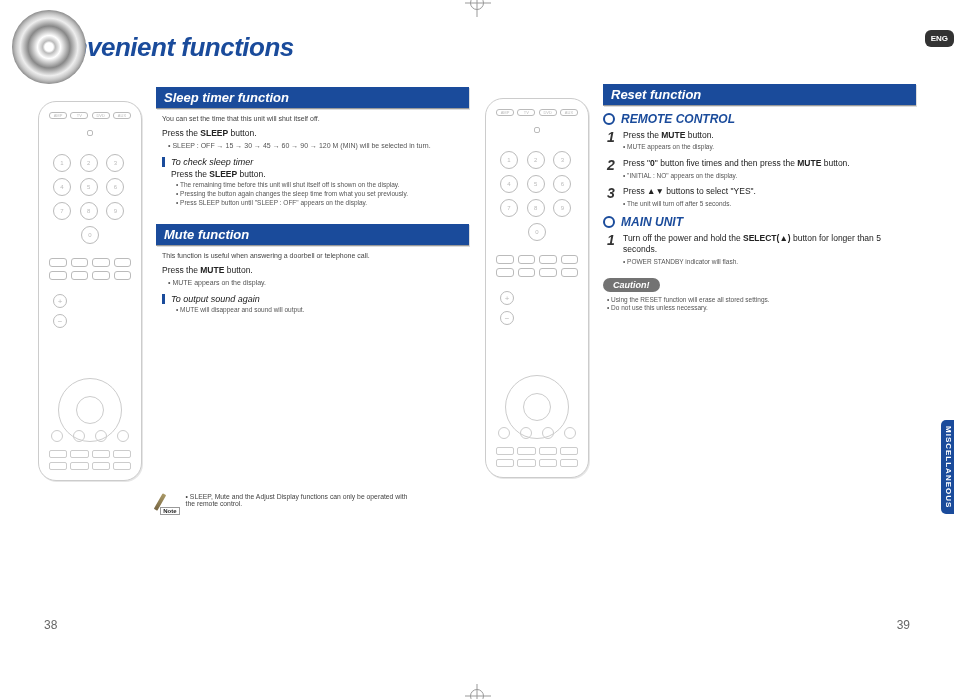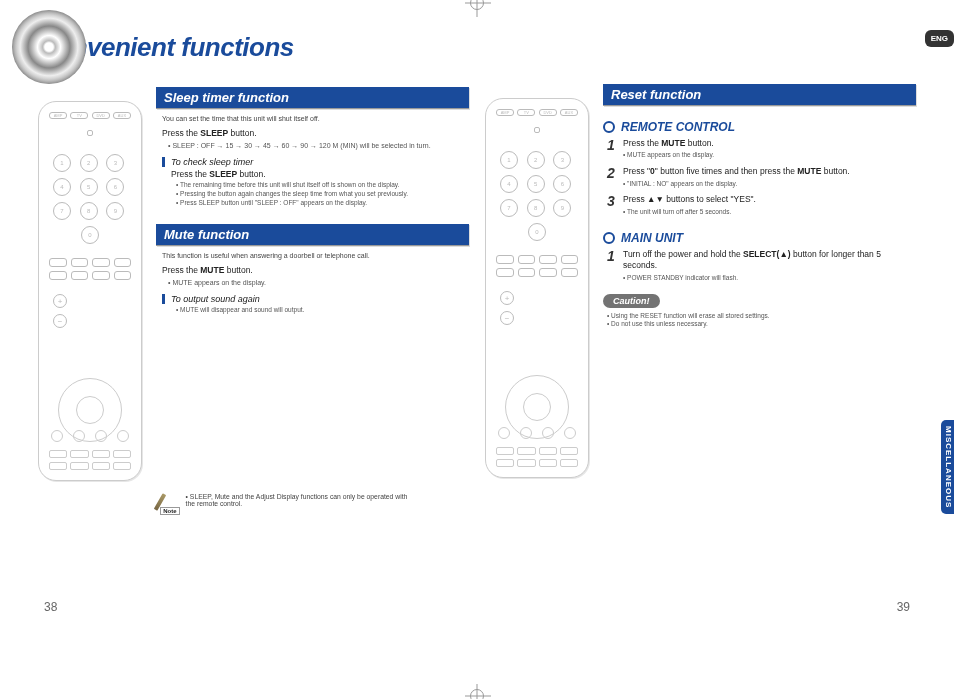--- a/index.html
+++ b/index.html
@@ -18,21 +18,21 @@
   .reg::after{content:"";position:absolute;top:50%;left:-6px;height:1px;width:26px;background:#999;transform:translateY(-50%);}
   .reg.top{left:50%;top:-4px;transform:translateX(-50%);}
   .reg.bot{left:50%;bottom:-4px;transform:translateX(-50%);}
   
   h1.title{color:var(--blue);font-size:26px;font-weight:bold;margin:4px 0 24px 0;font-style:italic;letter-spacing:-0.5px;}
   .spkr{position:absolute;left:-18px;top:-18px;width:74px;height:74px;border-radius:50%;
     background:radial-gradient(circle at 50% 50%, #fff 8%, #bbb 12%, #fff 22%, #888 40%, #eee 55%, #aaa 70%, #fff 85%);
     box-shadow:inset 0 0 4px rgba(0,0,0,.3);}
   .langtab{position:absolute;right:0;top:30px;background:#333;color:#fff;border-radius:6px;font-size:8px;font-weight:bold;padding:4px 6px;}
   .sidetab{position:absolute;right:-2px;top:420px;background:var(--blue);color:#fff;font-size:8px;font-weight:bold;padding:6px 3px;border-radius:5px 0 0 5px;writing-mode:vertical-rl;letter-spacing:1px;}
-  .pagenum{position:absolute;bottom:24px;font-size:12px;color:#666;}
+  .pagenum{position:absolute;bottom:6px;font-size:12px;color:#666;}
   .pnl{left:14px;}
   .pnr{right:14px;}
   .cols{display:flex;gap:14px;align-items:flex-start;}
   
   .remote{width:104px;height:380px;background:#fff;border:1.5px solid #ccc;border-radius:18px;position:relative;flex:0 0 auto;margin-top:14px;
     box-shadow:1px 1px 0 #e6e6e6;}
   .remote .row{position:absolute;left:10px;right:10px;display:flex;justify-content:space-between;}
   .brow{top:10px;}
   .brow div{width:18px;height:7px;border:0.6px solid #bbb;border-radius:3px;font-size:4px;color:#bbb;text-align:center;line-height:6px;}
   .led{top:28px;left:50%;transform:translateX(-50%);position:absolute;width:6px;height:6px;border:0.6px solid #bbb;border-radius:2px;}
@@ -53,21 +53,21 @@
   
   .sec{margin-bottom:18px;}
   .sechead{background:var(--blue);color:#fff;font-style:italic;font-weight:bold;font-size:13px;padding:3px 8px;border-bottom:1px solid #999;box-shadow:1px 1px 0 #ddd;margin-bottom:6px;}
   .intro{font-size:7px;margin:2px 0 6px 6px;color:#444;}
   .step{font-size:8.5px;margin:2px 0 4px 6px;}
   .note{font-size:7px;color:#555;margin:0 0 6px 12px;}
   .sub{border-left:3px solid var(--blue);padding-left:6px;margin:8px 0 2px 6px;font-style:italic;font-size:9px;}
   .subnorm{font-size:8.5px;margin:0 0 2px 15px;}
   .bullet{font-size:6.5px;color:#555;margin:0 0 2px 20px;}
   .bullet::before{content:"• ";}
-  .circ-head{display:flex;align-items:center;gap:6px;margin:14px 0 4px 0;}
+  .circ-head{display:flex;align-items:center;gap:6px;margin:6px 0 4px 0;}
   .circ{width:12px;height:12px;border:2.5px solid var(--blue);border-radius:50%;}
   .head2{color:var(--blue);font-weight:bold;font-style:italic;font-size:12px;}
   ol.numlist{list-style:none;padding-left:0;}
   ol.numlist li{display:flex;gap:6px;margin:2px 0 6px 4px;align-items:flex-start;}
   ol.numlist .n{font-size:14px;font-weight:bold;color:#333;font-style:italic;line-height:1;min-width:10px;}
   ol.numlist .t{font-size:8.5px;line-height:1.35;}
   ol.numlist .sn{font-size:6.5px;color:#555;display:block;margin-top:2px;}
   .caution{display:inline-block;background:#737373;color:#fff;font-style:italic;font-weight:bold;font-size:9px;border-radius:10px;padding:2px 10px;margin:6px 0 3px 0;}
   .cauline{font-size:6.5px;color:#555;margin:1px 0 0 4px;}
   .cauline::before{content:"• ";}

